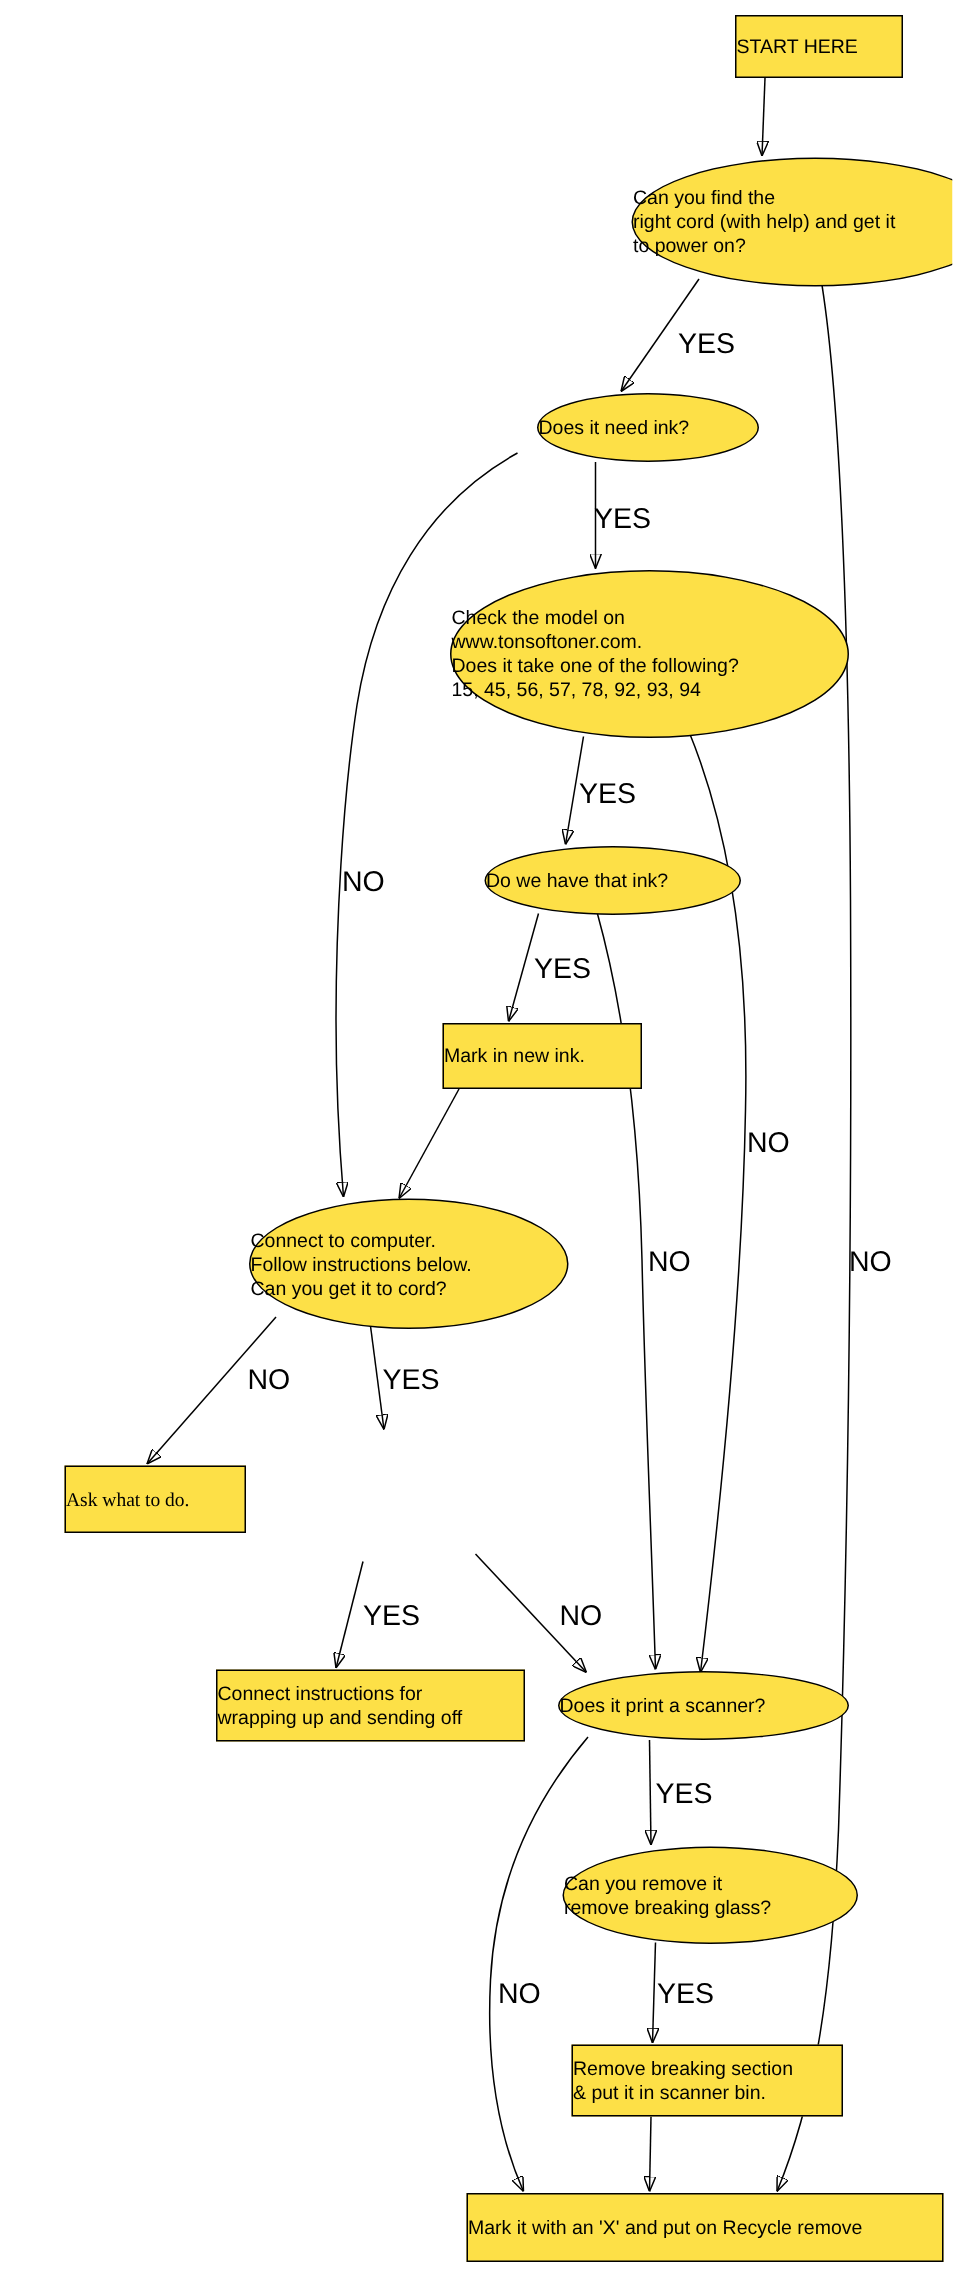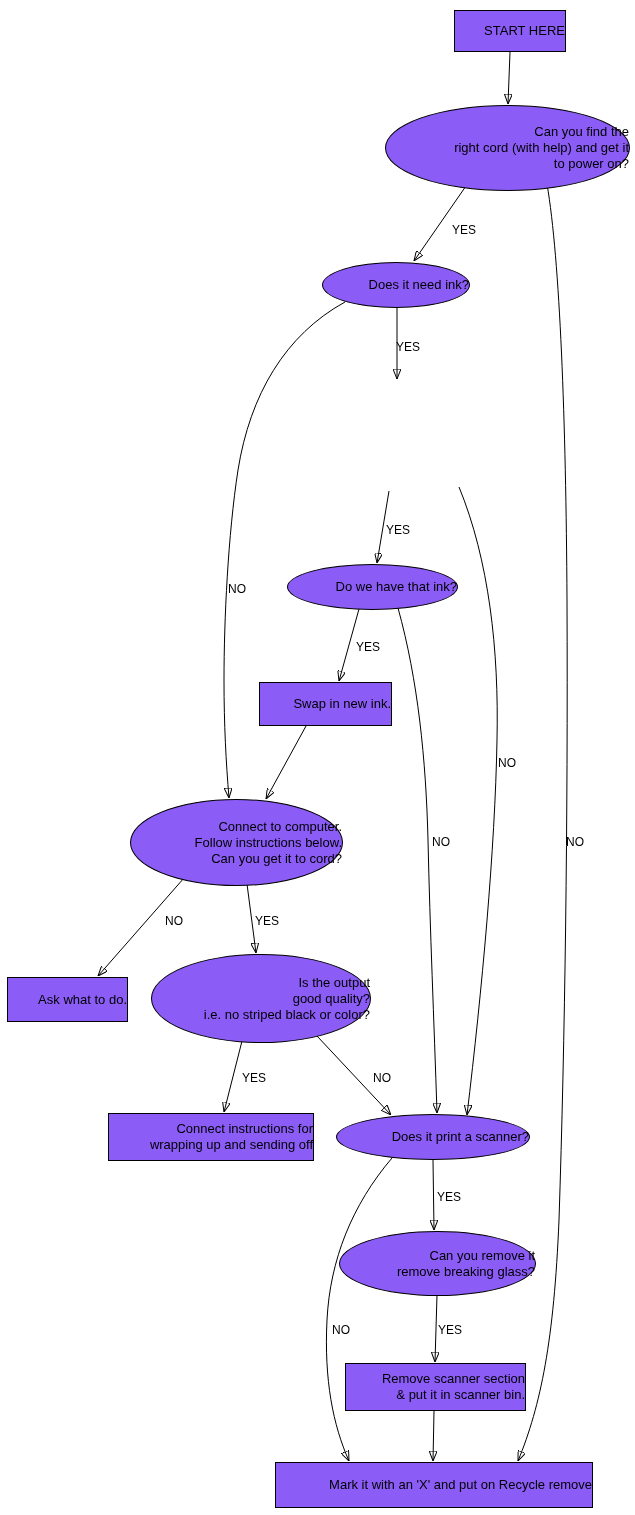--- a/index.html
+++ b/index.html
@@ -14,36 +14,37 @@
   }
   .edges {
     position: absolute;
     left: 0; top: 0;
     z-index: 1;
   }
   .edges path { stroke: #000000; stroke-width: 1; fill: none; }
   .node {
     position: absolute;
     z-index: 2;
-    background: #8b5cf6;
+    background: #fde047;
     border: 1px solid #000000;
     display: flex;
     flex-direction: column;
-    align-items: flex-end;
+    align-items: flex-start;
     justify-content: center;
     text-align: center;
     font-size: 13px;
     line-height: 16px;
     color: #000000;
+    margin-left: 36px;
   }
   .ellipse { border-radius: 50%; }
   .edge-label {
     position: absolute;
     z-index: 3;
-    font-size: 12px;
+    font-size: 19px;
     line-height: 20px;
     color: #000000;
     white-space: nowrap;
   }
 </style>
 </head>
 <body>
 
 <div class="canvas">
 
@@ -80,61 +81,62 @@
   <div class="node ellipse" style="left:385px; top:105px; width:245px; height:86px;">
     <div>Can you find the</div>
     <div>right cord (with help) and get it</div>
     <div>to power on?</div>
   </div>
 
   <div class="node ellipse" style="left:322px; top:262px; width:148px; height:46px;">
     <div>Does it need ink?</div>
   </div>
 
+  <div class="node ellipse" style="left:264px; top:380px; width:266px; height:112px;">
+    <div>Check the model on</div>
+    <div>www.tonsoftoner.com.</div>
+    <div>Does it take one of the following?</div>
+    <div>15, 45, 56, 57, 78, 92, 93, 94</div>
+  </div>
 
   <div class="node ellipse" style="left:287px; top:564px; width:171px; height:46px;">
     <div>Do we have that ink?</div>
   </div>
 
   <div class="node" style="left:259px; top:682px; width:133px; height:44px;">
-    <div>Swap in new ink.</div>
+    <div>Mark in new ink.</div>
   </div>
 
   <div class="node ellipse" style="left:130px; top:799px; width:213px; height:87px;">
     <div>Connect to computer.</div>
     <div>Follow instructions below.</div>
     <div>Can you get it to cord?</div>
   </div>
 
-  <div class="node" style="left:7px; top:977px; width:121px; height:45px;">
+  <div class="node" style="left:7px; top:977px; width:121px; height:45px;font-family:Liberation Serif, serif;">
     <div>Ask what to do.</div>
   </div>
 
-  <div class="node ellipse" style="left:151px; top:954px; width:220px; height:89px;">
-    <div>Is the output</div>
-    <div>good quality?</div>
-    <div>i.e. no striped black or color?</div>
-  </div>
 
   <div class="node" style="left:108px; top:1113px; width:206px; height:48px;">
     <div>Connect instructions for</div>
     <div>wrapping up and sending off</div>
   </div>
 
   <div class="node ellipse" style="left:336px; top:1114px; width:194px; height:46px;">
     <div>Does it print a scanner?</div>
   </div>
 
   <div class="node ellipse" style="left:339px; top:1231px; width:197px; height:65px;">
     <div>Can you remove it</div>
     <div>remove breaking glass?</div>
   </div>
 
   <div class="node" style="left:345px; top:1363px; width:181px; height:48px;">
-    <div>Remove scanner section</div>
+    <div>Remove breaking section</div>
     <div>&amp; put it in scanner bin.</div>
   </div>
 
   <div class="node" style="left:275px; top:1462px; width:318px; height:46px;">
     <div>Mark it with an 'X' and put on Recycle remove</div>
   </div>
 
   <div class="edge-label" style="left:452px; top:220px;">YES</div>
   <div class="edge-label" style="left:566px; top:832px;">NO</div>
   <div class="edge-label" style="left:396px; top:337px;">YES</div>

